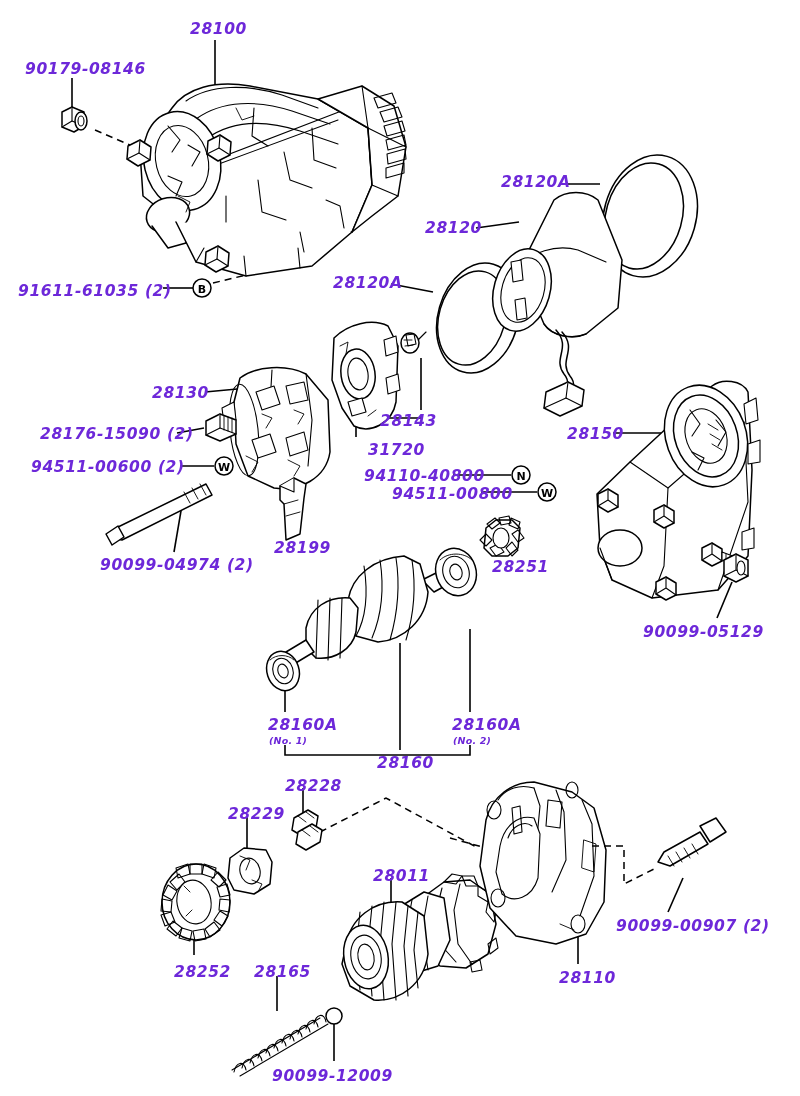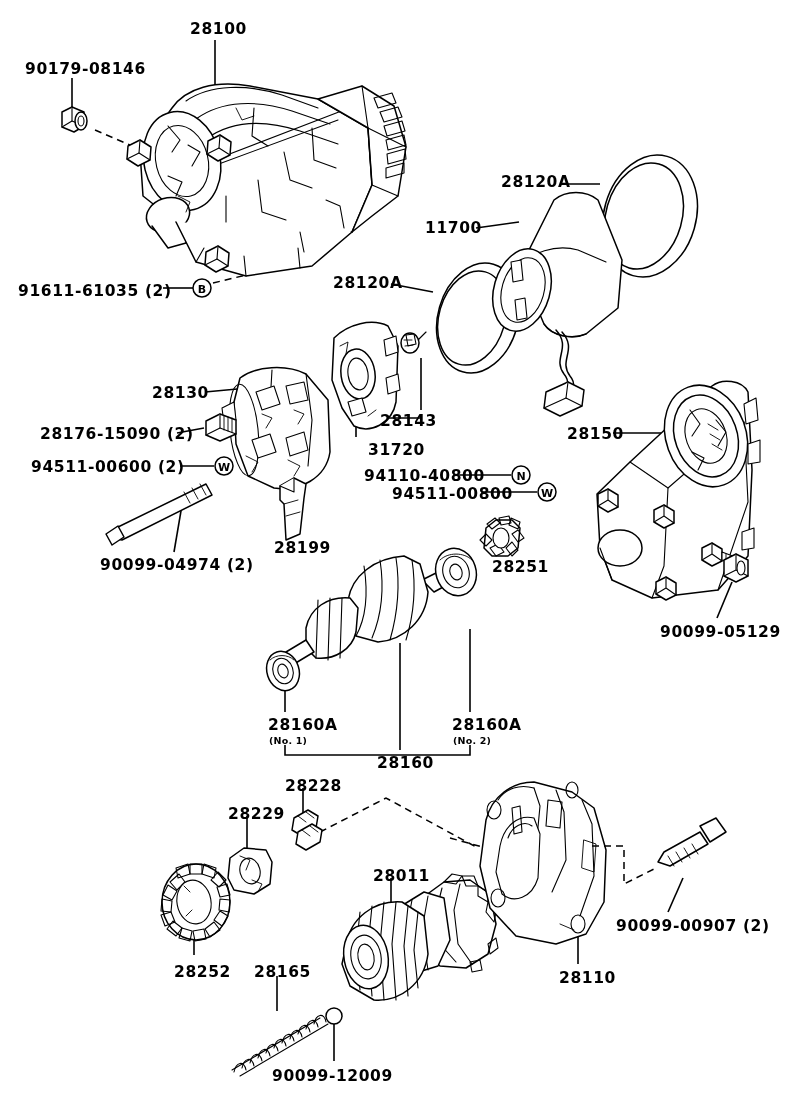--- a/index.html
+++ b/index.html
@@ -17,27 +17,28 @@
     font-family: "DejaVu Sans", "Liberation Sans", sans-serif;
   }
   #art {
     position: absolute;
     left: 0; top: 0;
     width: 800px;
     height: 1096px;
   }
   .lbl {
     position: absolute;
-    color: #000000;
+    color: #6d28d9;
     font-family: "DejaVu Sans", "Liberation Sans", sans-serif;
     font-size: 15.5px;
     font-weight: 700;
     letter-spacing: 0.6px;
     white-space: nowrap;
     line-height: 1;
+    font-style: italic;
   }
   .lbl.sub {
     font-size: 9.5px;
     letter-spacing: 0.2px;
     font-weight: 700;
   }
   .lbl.code {
     font-size: 15px;
     letter-spacing: 1.2px;
     margin-top: 41px;
@@ -501,33 +502,33 @@
       <path class="dash" d="M592,846 L624,846 L624,884 L656,868"></path>
     </g>
 
   </svg>
 
   <div>
     <div class="lbl" style="left:25px;  top:62px;">90179-08146</div>
     <div class="lbl" style="left:190px; top:22px;">28100</div>
     <div class="lbl" style="left:18px;  top:284px;">91611-61035 (2)</div>
     <div class="lbl" style="left:501px; top:175px;">28120A</div>
-    <div class="lbl" style="left:425px; top:221px;">11700</div>
+    <div class="lbl" style="left:425px; top:221px;">28120</div>
     <div class="lbl" style="left:333px; top:276px;">28120A</div>
     <div class="lbl" style="left:152px; top:386px;">28130</div>
     <div class="lbl" style="left:40px;  top:427px;">28176-15090 (2)</div>
     <div class="lbl" style="left:31px;  top:460px;">94511-00600 (2)</div>
     <div class="lbl" style="left:100px; top:558px;">90099-04974 (2)</div>
     <div class="lbl" style="left:274px; top:541px;">28199</div>
     <div class="lbl" style="left:380px; top:414px;">28143</div>
     <div class="lbl" style="left:368px; top:443px;">31720</div>
     <div class="lbl" style="left:364px; top:469px;">94110-40800</div>
     <div class="lbl" style="left:392px; top:487px;">94511-00800</div>
     <div class="lbl" style="left:567px; top:427px;">28150</div>
-    <div class="lbl" style="left:660px; top:625px;">90099-05129</div>
+    <div class="lbl" style="left:643px; top:625px;">90099-05129</div>
     <div class="lbl" style="left:492px; top:560px;">28251</div>
     <div class="lbl" style="left:268px; top:718px;">28160A</div>
     <div class="lbl sub" style="left:269px; top:736px;">(No. 1)</div>
     <div class="lbl" style="left:452px; top:718px;">28160A</div>
     <div class="lbl sub" style="left:453px; top:736px;">(No. 2)</div>
     <div class="lbl" style="left:377px; top:756px;">28160</div>
     <div class="lbl" style="left:285px; top:779px;">28228</div>
     <div class="lbl" style="left:228px; top:807px;">28229</div>
     <div class="lbl" style="left:373px; top:869px;">28011</div>
     <div class="lbl" style="left:616px; top:919px;">90099-00907 (2)</div>

